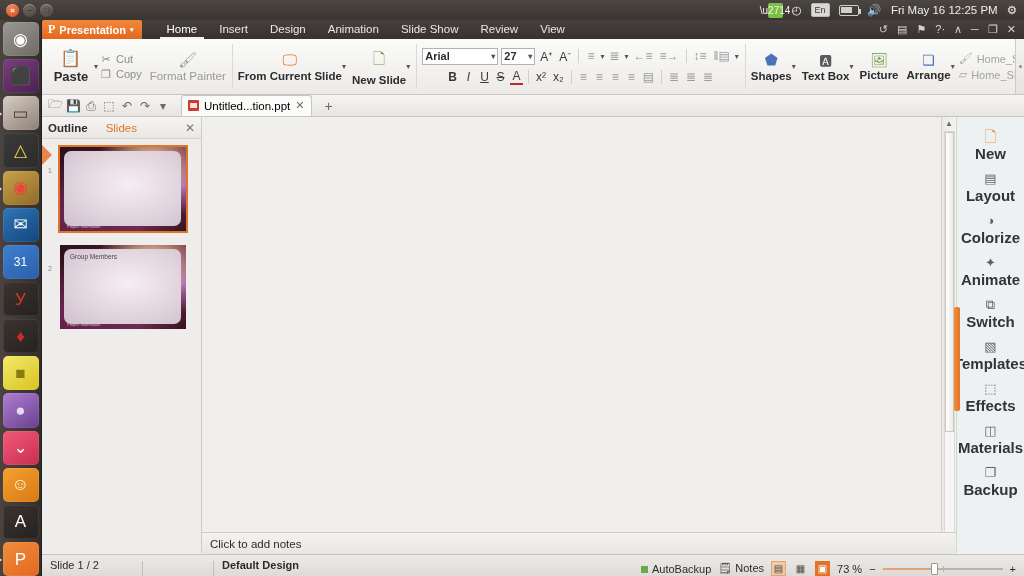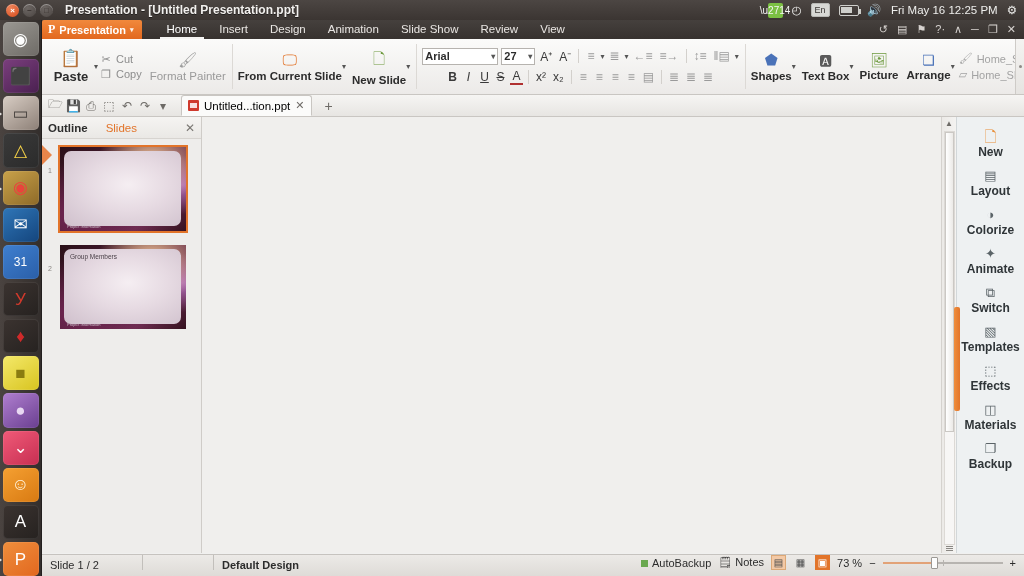--- a/index.html
+++ b/index.html
@@ -212,32 +212,32 @@
             background: linear-gradient(to right,#ffffff,#eceae7); border:1px solid #cbc8c4; }
   .vscroll .btm { display:flex; flex-direction:column; gap:1px; padding-bottom:2px; align-items:center; }
   .vscroll .btm i { display:block; width:7px; height:0; border-top:1px solid #8b8884; }
 
   
   .sidepanel { width: 68px; background: #eef1f2; border-left: 1px solid #d2d7d9;
                display:flex; flex-direction:column; align-items:center; padding-top: 12px; gap: 9px;
                position:relative; }
   .sp-item { display:flex; flex-direction:column; align-items:center; gap:1px; width: 100%; }
   .sp-item .ic { font-size: 13px; color:#5b6468; line-height: 15px; }
-  .sp-item .lb { font-size: 12px; color:#2f3538; font-weight: bold; }
+  .sp-item .lb { font-size: 15px; color:#2f3538; font-weight: bold; }
   .sp-item.first .ic { color:#e8913c; font-size: 15px; }
   .sp-scroll { position:absolute; left: -3px; top: 190px; width: 6px; height: 104px;
                background: linear-gradient(to right,#ef8e3c,#e2742a); border-radius: 2px; }
 
   
   .notesbar { position:absolute; left: 160px; right: 68px; bottom: 22px; height: 22px;
               background: linear-gradient(to bottom,#f3f2f0,#e9e7e4); border-top:1px solid #cfccc8;
               display:flex; align-items:center; padding-left: 8px; font-size: 11.5px; color:#2c2c2c; }
   .statusbar { position:absolute; left:0; right:0; bottom:0; height: 22px;
                background: linear-gradient(to bottom,#eceae7,#dedbd7); border-top:1px solid #c6c3bf;
-               display:flex; align-items:flex-start; font-size: 11px; color:#2c2c2c; }
+               display:flex; align-items:flex-end; font-size: 11px; color:#2c2c2c; }
   .sb-cell { padding: 0 8px; line-height: 21px; height:21px; display:flex; align-items:center; }
   .sb-sep { width:1px; height: 15px; background:#c2bfbb; }
   .sb-right { margin-left:auto; display:flex; align-items:center; gap:7px; padding-right: 8px; }
   .greensq { width:7px;height:7px;background:#6aa84f;display:inline-block;margin-right:4px; }
   .viewbtn { width:15px;height:15px; display:flex;align-items:center;justify-content:center;
              font-size:10px;color:#4a4a4a; }
   .viewbtn.act { background:#f3c9a6; border:1px solid #dca877; }
   .viewbtn.orange { background:#e2742a; color:#fff; }
   .zoomslider { width: 120px; height: 12px; position:relative; display:flex; align-items:center; }
   .zoomslider .track { position:absolute; left:0; right:0; height:2px; background:#b7b4b0; }
@@ -256,21 +256,20 @@
       <div class="wb close">
           <span>×</span>
         </div>
       <div class="wb min">
           <span>−</span>
         </div>
       <div class="wb max">
           <span>□</span>
         </div>
     </div>
-    <div class="wintitle">Presentation - [Untitled Presentation.ppt]</div>
     <div class="tray">
       <div class="ti tray-green">\u2714</div>
       <div class="ti">◴</div>
       <div class="ti tray-en">En</div>
       <div class="ti battery">
           <i></i>
         </div>
       <div class="ti">🔊</div>
       <div class="ti">Fri May 16 12:25 PM</div>
       <div class="ti">⚙</div>
@@ -572,20 +571,23 @@
             <span class="ic">◫</span>
             <span class="lb">Materials</span>
           </div>
           <div class="sp-item">
             <span class="ic">❐</span>
             <span class="lb">Backup</span>
           </div>
         </div>
     </div>
 
+    <div class="notesbar">
+      <span>Click to add notes</span>
+    </div>
 
     <div class="statusbar">
       <div class="sb-cell" style="width:100px">Slide 1 / 2</div>
       <div class="sb-sep"></div>
       <div class="sb-cell" style="width:70px"></div>
       <div class="sb-sep"></div>
       <div class="sb-cell" style="font-weight:bold">Default Design</div>
       <div class="sb-right">
         <span><i class="greensq"></i><span>AutoBackup</span></span>
         <span><span>🗒</span> <span>Notes</span></span>

